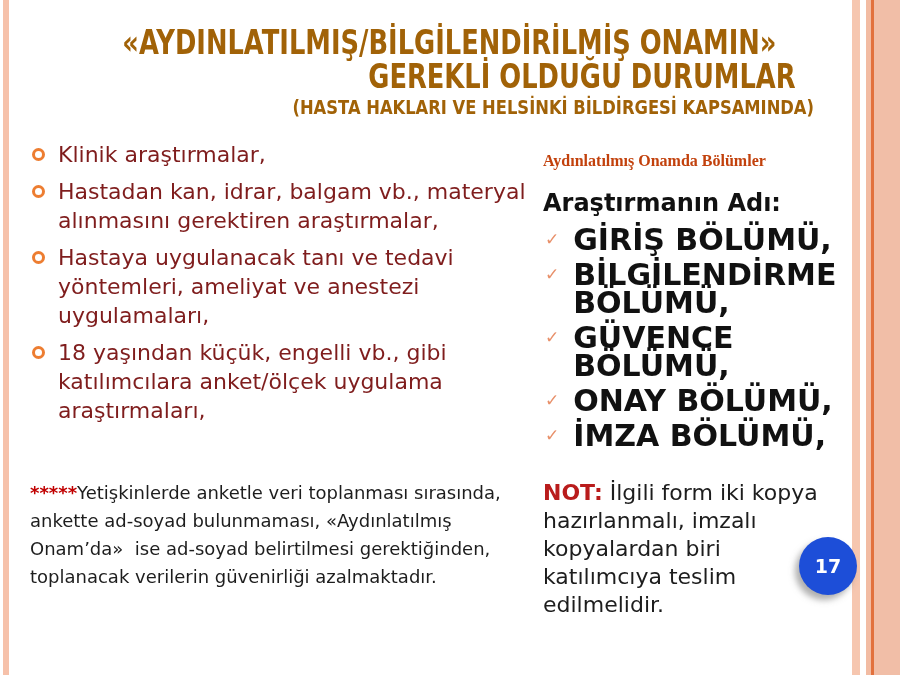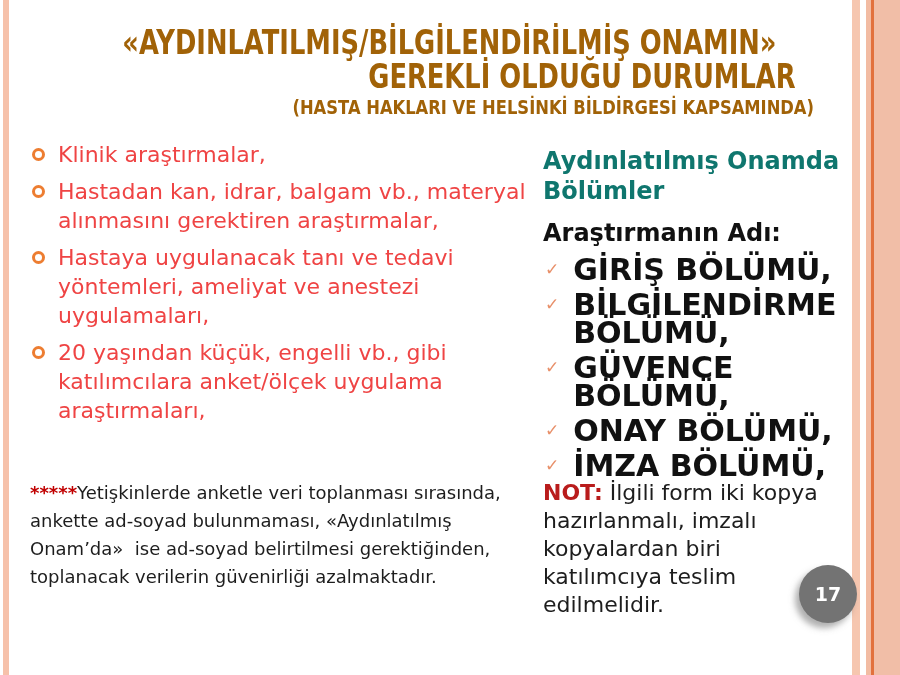--- a/index.html
+++ b/index.html
@@ -33,25 +33,25 @@
   .left-col { position: absolute; left: 30px; top: 140px; width: 505px; }
   .bullet-list { list-style: none; margin: 0; padding: 0; }
   .bullet-list li { display: flex; margin-bottom: 8px; }
   .ring {
     flex: 0 0 auto;
     width: 7px; height: 7px;
     border: 3px solid #ED7D31;
     border-radius: 50%;
     margin: 8px 13px 0 2px;
   }
-  .bullet-text { font-size: 22px; line-height: 29px; color: #ef4444; }
+  .bullet-text { font-size: 22px; line-height: 29px; color: #7f1d1d; }
 
   
   .right-col { position: absolute; left: 543px; top: 146px; width: 308px; }
-  .r-heading { font-size: 24px; line-height: 30px; font-weight: bold; color: #0f766e; margin: 0 0 12px 0; }
+  .r-heading { font-size: 16px; line-height: 30px; font-weight: bold; color: #c2410c; margin: 0 0 12px 0; font-family: Liberation Serif, serif; }
   .r-subheading { font-size: 24px; line-height: 30px; font-weight: bold; color: #111111; margin: 0 0 8px 0; }
   .check-list { list-style: none; margin: 0; padding: 0; }
   .check-list li { display: flex; margin-bottom: 7px; }
   .check-mark {
     flex: 0 0 auto;
     color: #E8906A;
     font-size: 17px;
     font-weight: bold;
     line-height: 27px;
     margin: 0 14px 0 2px;
@@ -65,23 +65,23 @@
   }
   .stars { color: #C00000; font-weight: bold; }
   .right-note {
     position: absolute; left: 543px; top: 479px; width: 285px;
     font-size: 22px; line-height: 28px; color: #1d1d1d;
   }
   .not-label { color: #b91c1c; font-weight: bold; }
 
   
   .page-badge {
-    position: absolute; left: 799px; top: 565px;
+    position: absolute; left: 799px; top: 537px;
     width: 58px; height: 58px;
-    background: #737373;
+    background: #1d4ed8;
     border-radius: 50%;
     box-shadow: -4px 5px 6px rgba(110,110,110,0.55);
     display: flex; align-items: center; justify-content: center;
     color: #ffffff; font-size: 19px; font-weight: bold;
     z-index: 5;
   }
 </style>
 </head>
 <body>
 
@@ -108,21 +108,21 @@
       <li>
         <span class="ring"></span>
         <span class="bullet-text">Hastadan kan, idrar, balgam vb., materyal alınmasını gerektiren araştırmalar,</span>
       </li>
       <li>
         <span class="ring"></span>
         <span class="bullet-text">Hastaya uygulanacak tanı ve tedavi yöntemleri, ameliyat ve anestezi uygulamaları,</span>
       </li>
       <li>
         <span class="ring"></span>
-        <span class="bullet-text">20 yaşından küçük, engelli vb., gibi katılımcılara anket/ölçek uygulama araştırmaları,</span>
+        <span class="bullet-text">18 yaşından küçük, engelli vb., gibi katılımcılara anket/ölçek uygulama araştırmaları,</span>
       </li>
     </ul>
   </div>
 
   <div class="right-col">
     <p class="r-heading">Aydınlatılmış Onamda Bölümler</p>
     <p class="r-subheading">Araştırmanın Adı:</p>
     <ul class="check-list">
       <li>
         <span class="check-mark">✓</span>

